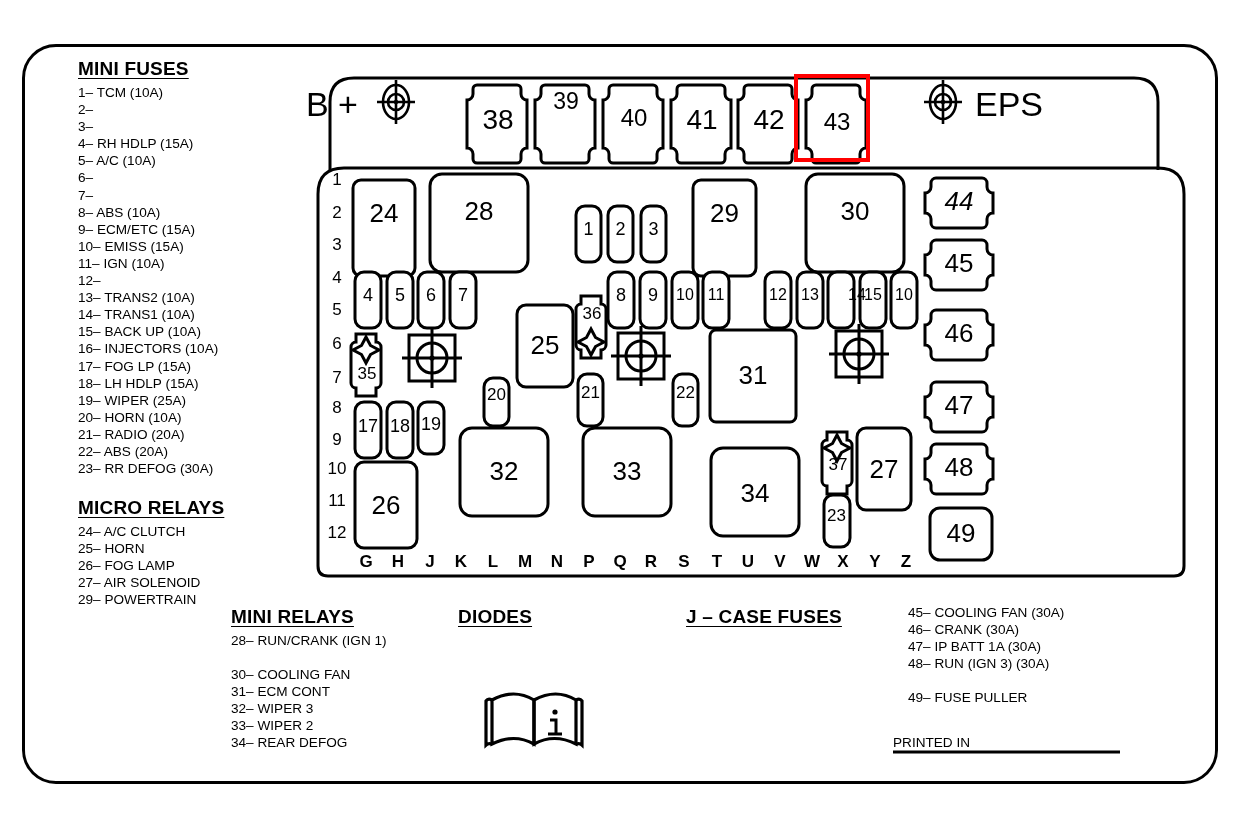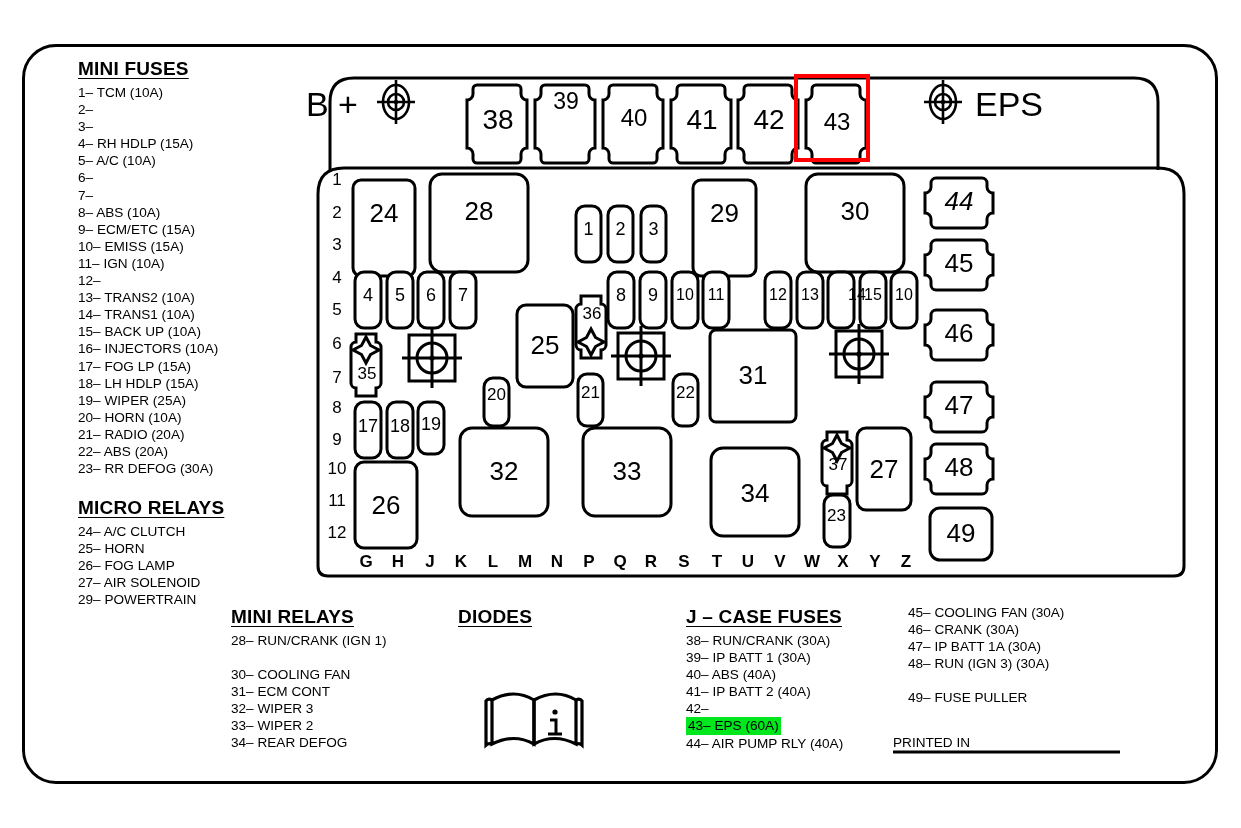--- a/index.html
+++ b/index.html
@@ -343,29 +343,20 @@
         <div class="li">34– REAR DEFOG</div>
       </div>
   </div>
 
   <div class="listblock" style="left:458px;top:606px;">
     <div class="hd">DIODES</div>
   </div>
 
   <div class="listblock" style="left:686px;top:606px;">
     <div class="hd">J – CASE FUSES</div>
-    <div id="jcase-list" style="margin-top:4px;">
-        <div class="li">38– RUN/CRANK (30A)</div>
-        <div class="li">39– IP BATT 1 (30A)</div>
-        <div class="li">40– ABS (40A)</div>
-        <div class="li">41– IP BATT 2 (40A)</div>
-        <div class="li">42–</div>
-        <div class="li"><span class="hilite" style="background: rgb(0, 232, 29);">43– EPS (60A)</span></div>
-        <div class="li">44– AIR PUMP RLY (40A)</div>
-      </div>
   </div>
 
   <div class="listblock" style="left:908px;top:604px;">
     <div id="right-list">
         <div class="li">45– COOLING FAN (30A)</div>
         <div class="li">46– CRANK (30A)</div>
         <div class="li">47– IP BATT 1A (30A)</div>
         <div class="li">48– RUN (IGN 3) (30A)</div>
         <div class="li sp"></div>
         <div class="li">49– FUSE PULLER</div>

